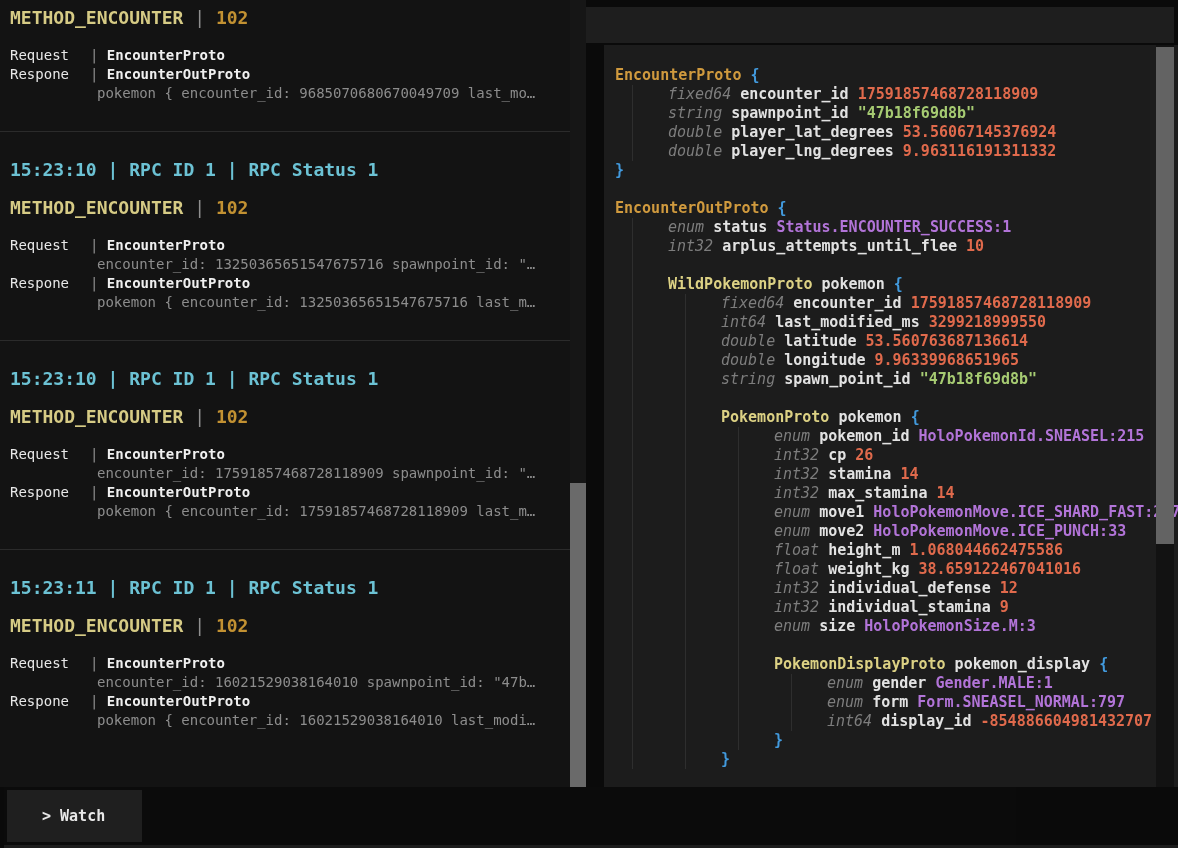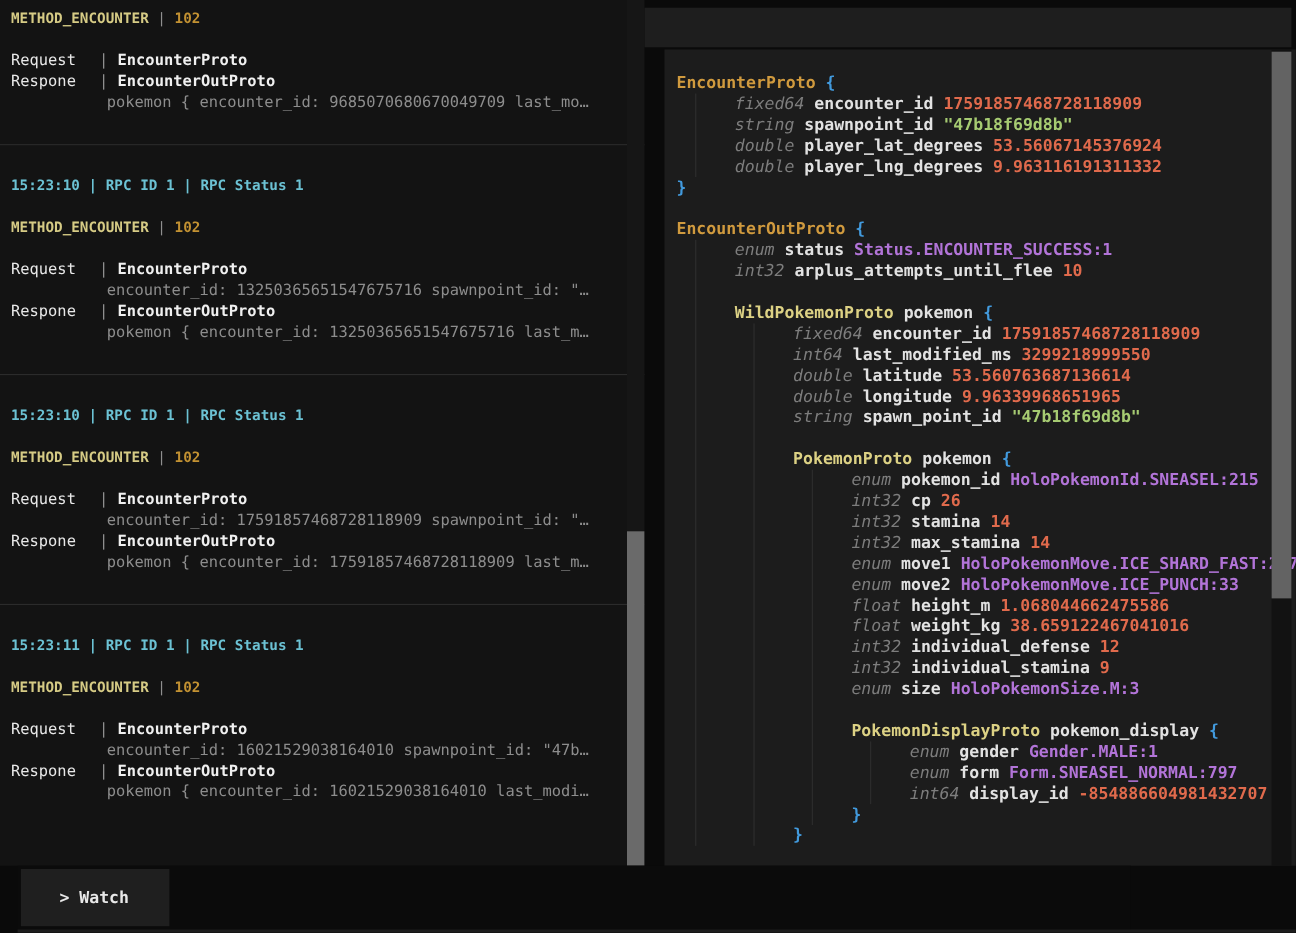--- a/index.html
+++ b/index.html
@@ -6,21 +6,21 @@
   *{ margin:0; padding:0; box-sizing:border-box; }
   html,body{ width:1178px; height:848px; overflow:hidden; }
   body{ background:var(--bg_page); position:relative; font-family:"DejaVu Sans Mono", monospace; }
 
   
   .left-panel{ position:absolute; left:0; top:0; width:586px; height:787px;
                background:var(--bg_left); overflow:hidden; }
   .entry{ padding:28px 0 28px 10px; border-top:1px solid var(--divider); overflow:hidden; }
   .entry.first{ border-top:none; padding-top:8px; }
   .line{ height:19px; line-height:19px; white-space:pre; font-size:14px; color:var(--white); }
-  .line.hdr{ font-size:13px; font-weight:bold; }
+  .line.hdr{ font-size:18px; font-weight:bold; }
   .gap{ height:19px; }
   .ts{ color:var(--c_ts); }
   .method-name{ color:var(--c_method); }
   .method-sep{ color:var(--c_pipe); font-weight:normal; }
   .method-id{ color:var(--c_methodid); }
   .rr-label{ display:inline-block; width:80px; color:var(--white); }
   .rr-sep{ color:var(--c_pipe); }
   .rr-proto{ font-weight:bold; color:var(--c_protoleft); }
   .detail{ color:var(--c_detail); margin-left:87px; }
 
@@ -42,21 +42,21 @@
   .enum{ color:var(--c_enum); }
   .brace{ color:var(--c_brace); }
   .pOuter{ color:var(--c_proto_outer); }
   .pInner{ color:var(--c_proto_inner); }
   .var{ color:var(--c_field); }
 
   .rp-track{ position:absolute; left:1156px; top:45px; width:18px; height:742px; background:var(--track_r); }
   .rp-thumb{ position:absolute; left:1156px; top:47px; width:18px; height:497px; background:var(--thumb_r); }
 
   
-  .footer{ position:absolute; left:16px; top:787px; width:1012px; height:61px; background:var(--bg_footer); }
+  .footer{ position:absolute; left:4px; top:787px; width:1012px; height:61px; background:var(--bg_footer); }
   .watch-tab{ position:absolute; left:3px; top:3px; width:135px; height:52px;
               background:var(--bg_tab); color:var(--white); font-size:15px; font-weight:bold;
               line-height:52px; padding-left:35px; white-space:pre; cursor:pointer; }
   .bottom-strip{ position:absolute; left:0; bottom:0; width:1178px; height:3px; background:var(--strip); }
 </style>
 </head>
 <body>
 
 <div class="left-panel">
   <div id="log-list">

